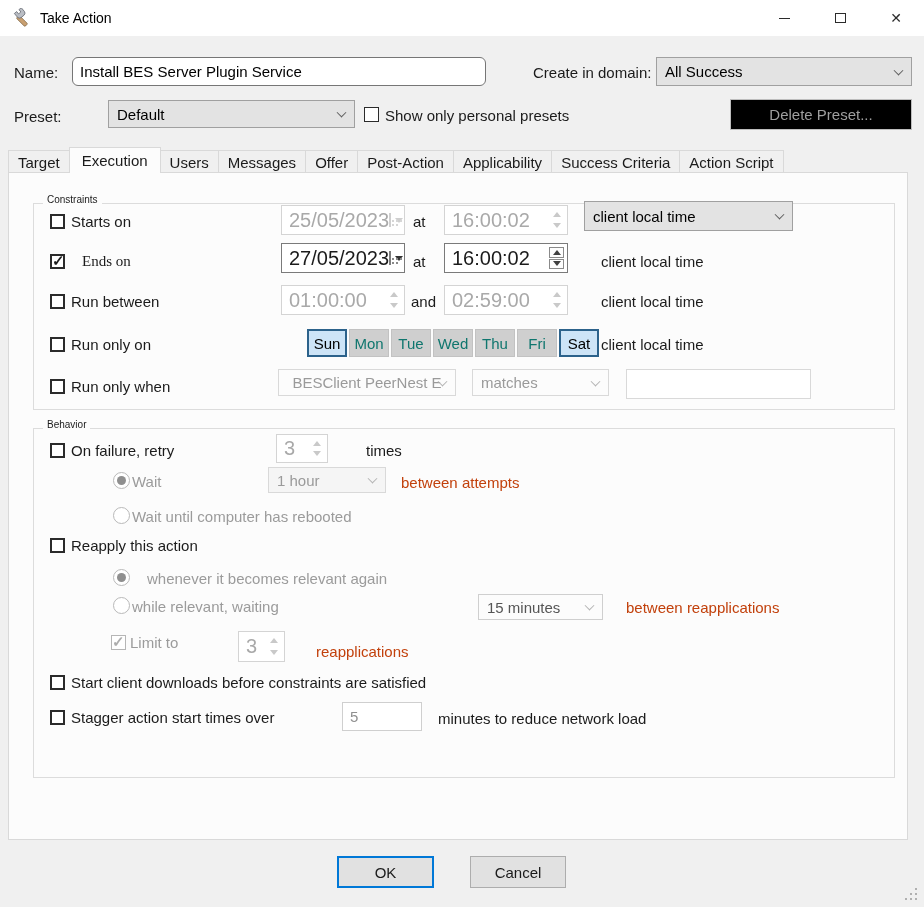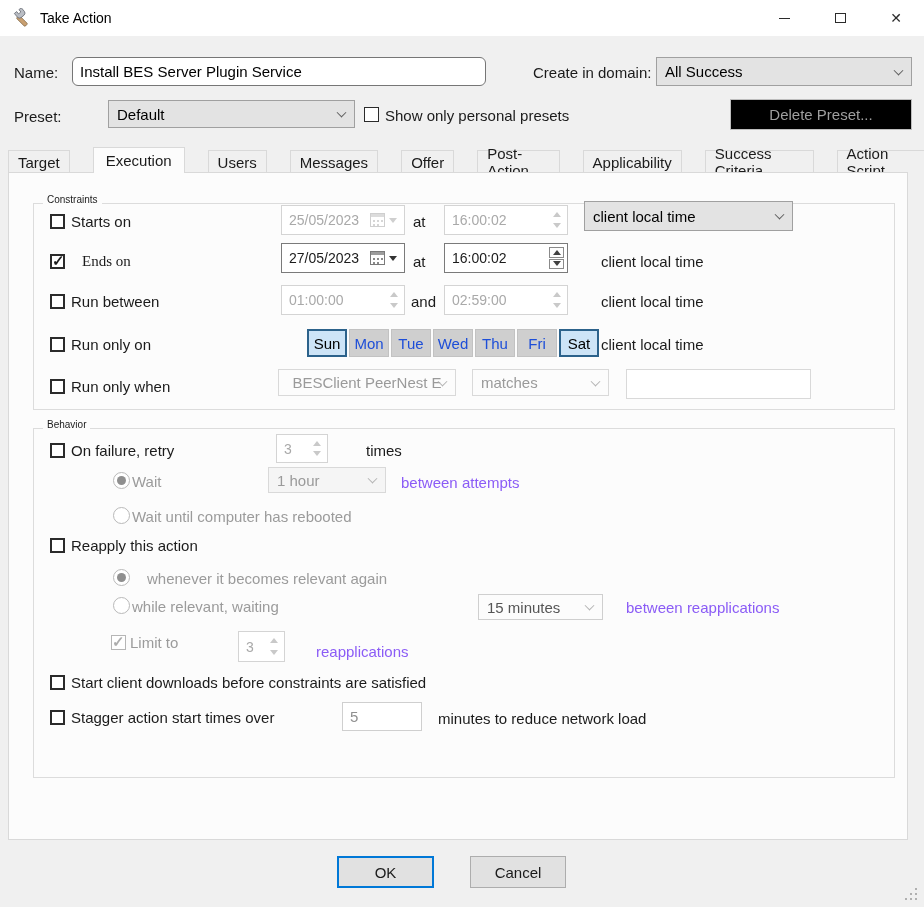--- a/index.html
+++ b/index.html
@@ -13,52 +13,52 @@
   .winbtns { position:absolute; right:0; top:0; height:36px; display:flex; }
   .winbtn { width:56px; height:36px; display:flex; align-items:center; justify-content:center; cursor:default; }
   .ico-min { width:11px; border-top:1px solid #2b2b2b; }
   .ico-max { width:11px; height:10px; border:1px solid #2b2b2b; }
   .ico-close { font-size:14px; color:#2b2b2b; line-height:1; }
   .appicon { margin-left:12px; width:20px; height:20px; }
 
   
   .lbl { position:absolute; font-size:15px; white-space:nowrap; color:#1b1b1b; }
   .lbl.gray { color:#9b9b9b; }
-  .lbl.lite { color:#8b5cf6; }
+  .lbl.lite { color:#c2410c; }
 
   .txtfield { position:absolute; background:#fff; border:1px solid #767676; font-size:15px; padding:0 7px; color:#000; outline:none; font-family:"Liberation Sans", sans-serif; }
 
   .combo { position:absolute; display:flex; align-items:center; font-size:15px; padding:0 8px; cursor:default; }
   .combo.gray { background:#e3e3e3; border:1px solid #a0a0a0; color:#000; }
   .combo.lite { background:#fcfcfc; border:1px solid #d9d9d9; color:#9a9a9a; }
   .combo.dark-lite { background:#fcfcfc; border:1px solid #cfcfcf; color:#555; }
   .chev { position:absolute; right:9px; top:50%; width:7px; height:7px; border-right:1px solid #5f5f5f; border-bottom:1px solid #5f5f5f; transform:translateY(-70%) rotate(45deg); }
   .combo.lite .chev, .combo.dark-lite .chev { border-color:#b4b4b4; }
 
   
   .cb { position:absolute; width:15px; height:15px; background:#fff; border:2px solid #2b2b2b; }
   .cb.thin { border-width:1px; }
   .cb.checked::after { content:"\2713"; position:absolute; left:0px; top:-4px; font-size:15px; font-weight:bold; color:#1b1b1b; }
   .cb.dis { border:1px solid #b6b6b6; }
   .cb.dis.checked::after { color:#adadad; top:-3px; }
   .radio { position:absolute; width:17px; height:17px; border-radius:50%; border:1px solid #b9b9b9; background:#fff; }
   .radio.sel::after { content:""; position:absolute; left:3px; top:3px; width:9px; height:9px; border-radius:50%; background:#8f8f8f; }
 
   
-  .tabstrip { position:absolute; left:8px; top:149px; height:24px; display:flex; align-items:flex-end;gap:24px; }
+  .tabstrip { position:absolute; left:8px; top:149px; height:24px; display:flex; align-items:flex-end; }
   .tab { height:23px; border:1px solid #d9d9d9; border-bottom:none; background:#f0f0f0; font-size:15px; padding:0 9px; display:flex; align-items:center; margin-right:-1px; position:relative; cursor:default; }
   .tab.active { height:26px; background:#fcfcfc; z-index:5; padding:0 12px; }
 
   
   .page { position:absolute; left:8px; top:172px; width:900px; height:668px; background:#fcfcfc; border:1px solid #d9d9d9; }
   .groupbox { position:absolute; border:1px solid #dcdcdc; background:transparent; }
   .legend { position:absolute; top:-10px; left:9px; background:#fcfcfc; padding:0 4px; font-size:10px; color:#1b1b1b; }
 
   
-  .spinfield { position:absolute; background:#fff; border:1px solid #7a7a7a; font-size:14px; display:flex; align-items:center; padding:0 7px; }
+  .spinfield { position:absolute; background:#fff; border:1px solid #7a7a7a; font-size:20px; display:flex; align-items:center; padding:0 7px; }
   .spinfield.dis { border-color:#d4d4d4; color:#a9a9a9; }
   .spin { position:absolute; right:3px; top:3px; bottom:3px; width:15px; display:flex; flex-direction:column; justify-content:space-between; }
   .spin .sb { flex:1; display:flex; align-items:center; justify-content:center; }
   .spin.boxed .sb { border:1px solid #8a8a8a; background:#fdfdfd; }
   .spin.boxed .sb + .sb { margin-top:1px; }
   .tri-up { width:0; height:0; border-left:4px solid transparent; border-right:4px solid transparent; border-bottom:5px solid #404040; }
   .tri-dn { width:0; height:0; border-left:4px solid transparent; border-right:4px solid transparent; border-top:5px solid #404040; }
   .dis .tri-up { border-bottom-color:#c9c9c9; }
   .dis .tri-dn { border-top-color:#c9c9c9; }
 
@@ -66,21 +66,21 @@
   .cal::before { content:""; position:absolute; left:0; top:0; right:0; height:3px; background:#9d9d9d; }
   .cal::after { content:""; position:absolute; left:2px; top:6px; width:2px; height:2px; background:#8a8a8a; box-shadow:4px 0 #8a8a8a, 8px 0 #8a8a8a, 0 4px #8a8a8a, 4px 4px #8a8a8a; }
   .cal-tri { width:0; height:0; border-left:4px solid transparent; border-right:4px solid transparent; border-top:5px solid #333; margin-left:4px; }
   .dis .cal { border-color:#cfcfcf; }
   .dis .cal::before { background:#dcdcdc; }
   .dis .cal::after { background:#d6d6d6; box-shadow:4px 0 #d6d6d6, 8px 0 #d6d6d6, 0 4px #d6d6d6, 4px 4px #d6d6d6; }
   .dis .cal-tri { border-top-color:#cfcfcf; }
 
   
   .days { position:absolute; display:flex;padding-left:24px; }
-  .day { width:40px; height:28px; margin-right:2px; background:#cfcfcf; border:1px solid #c2c2c2; color:#1d4ed8; font-size:15px; display:flex; align-items:center; justify-content:center; cursor:default; }
+  .day { width:40px; height:28px; margin-right:2px; background:#cfcfcf; border:1px solid #c2c2c2; color:#0f766e; font-size:15px; display:flex; align-items:center; justify-content:center; cursor:default; }
   .day.sel { background:#cde4f7; border:2px solid #2c628b; color:#000; }
 
   
   .btn { position:absolute; background:#e1e1e1; border:1px solid #adadad; font-size:15px; display:flex; align-items:center; justify-content:center; cursor:default; font-family:"Liberation Sans", sans-serif; }
   .btn.default { border:2px solid #0078d7; }
   .btn.disabled { background:#000000; border-color:#bdbdbd; color:#9f9f9f; }
 
   .grip { position:absolute; right:6px; bottom:6px; width:13px; height:13px; }
   .grip::before { content:""; position:absolute; left:0; top:0; width:2px; height:2px; background:transparent; box-shadow:0 10px #b0b0b0, 5px 10px #b0b0b0, 10px 10px #b0b0b0, 5px 5px #b0b0b0, 10px 5px #b0b0b0, 10px 0 #b0b0b0; }
 </style>

